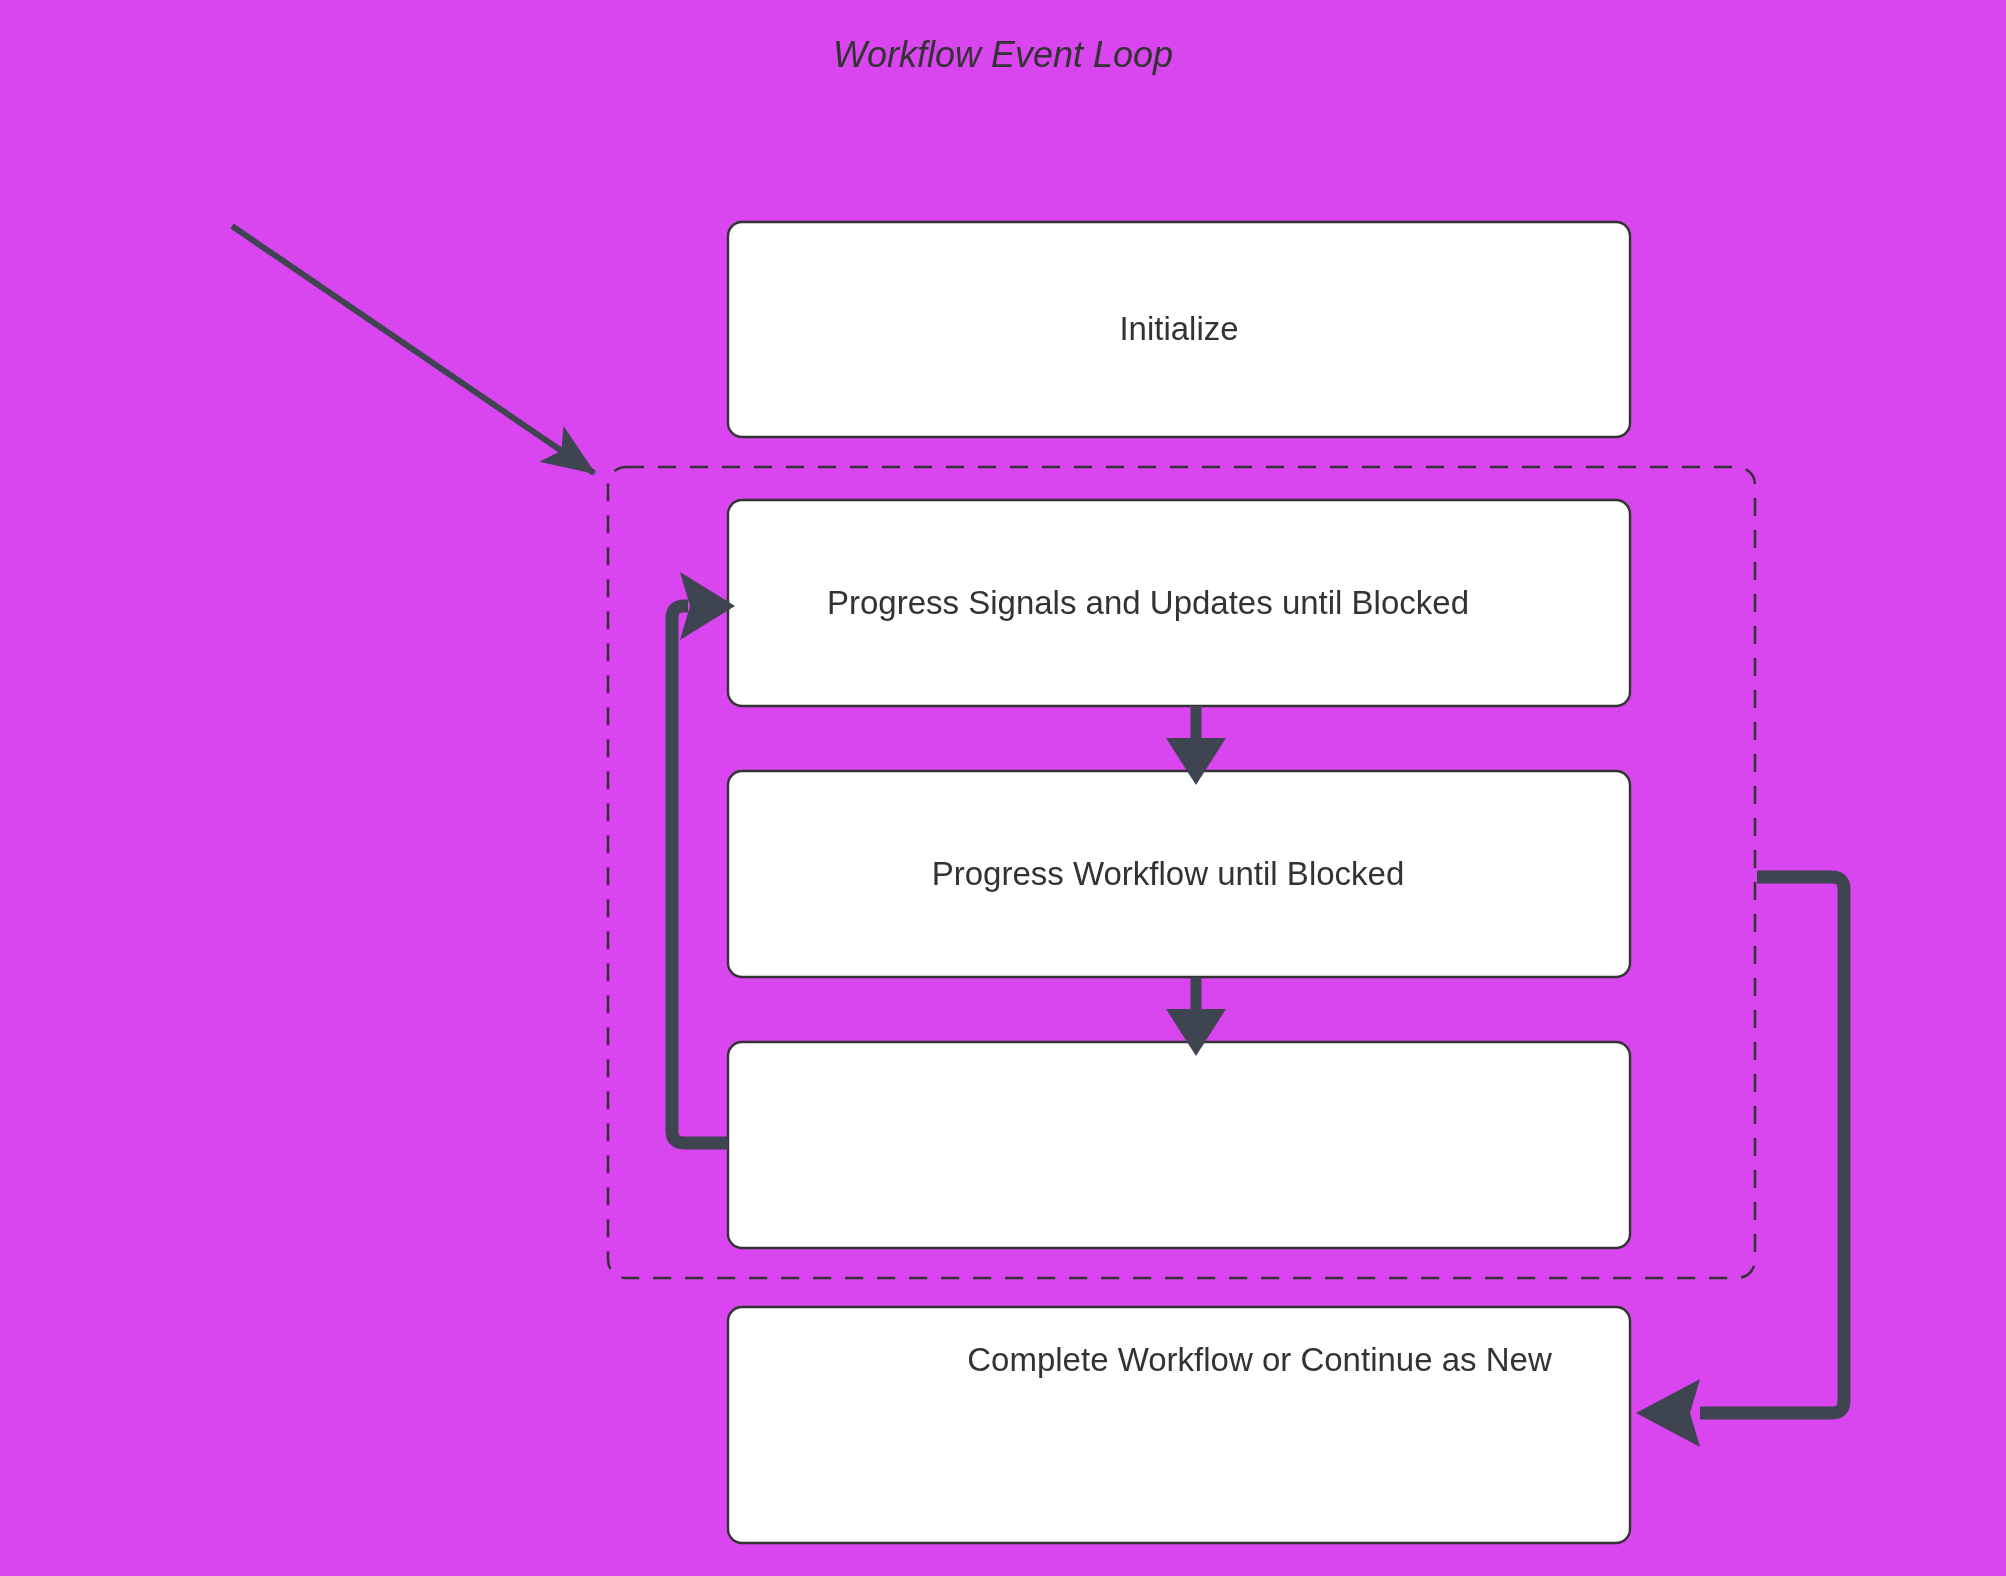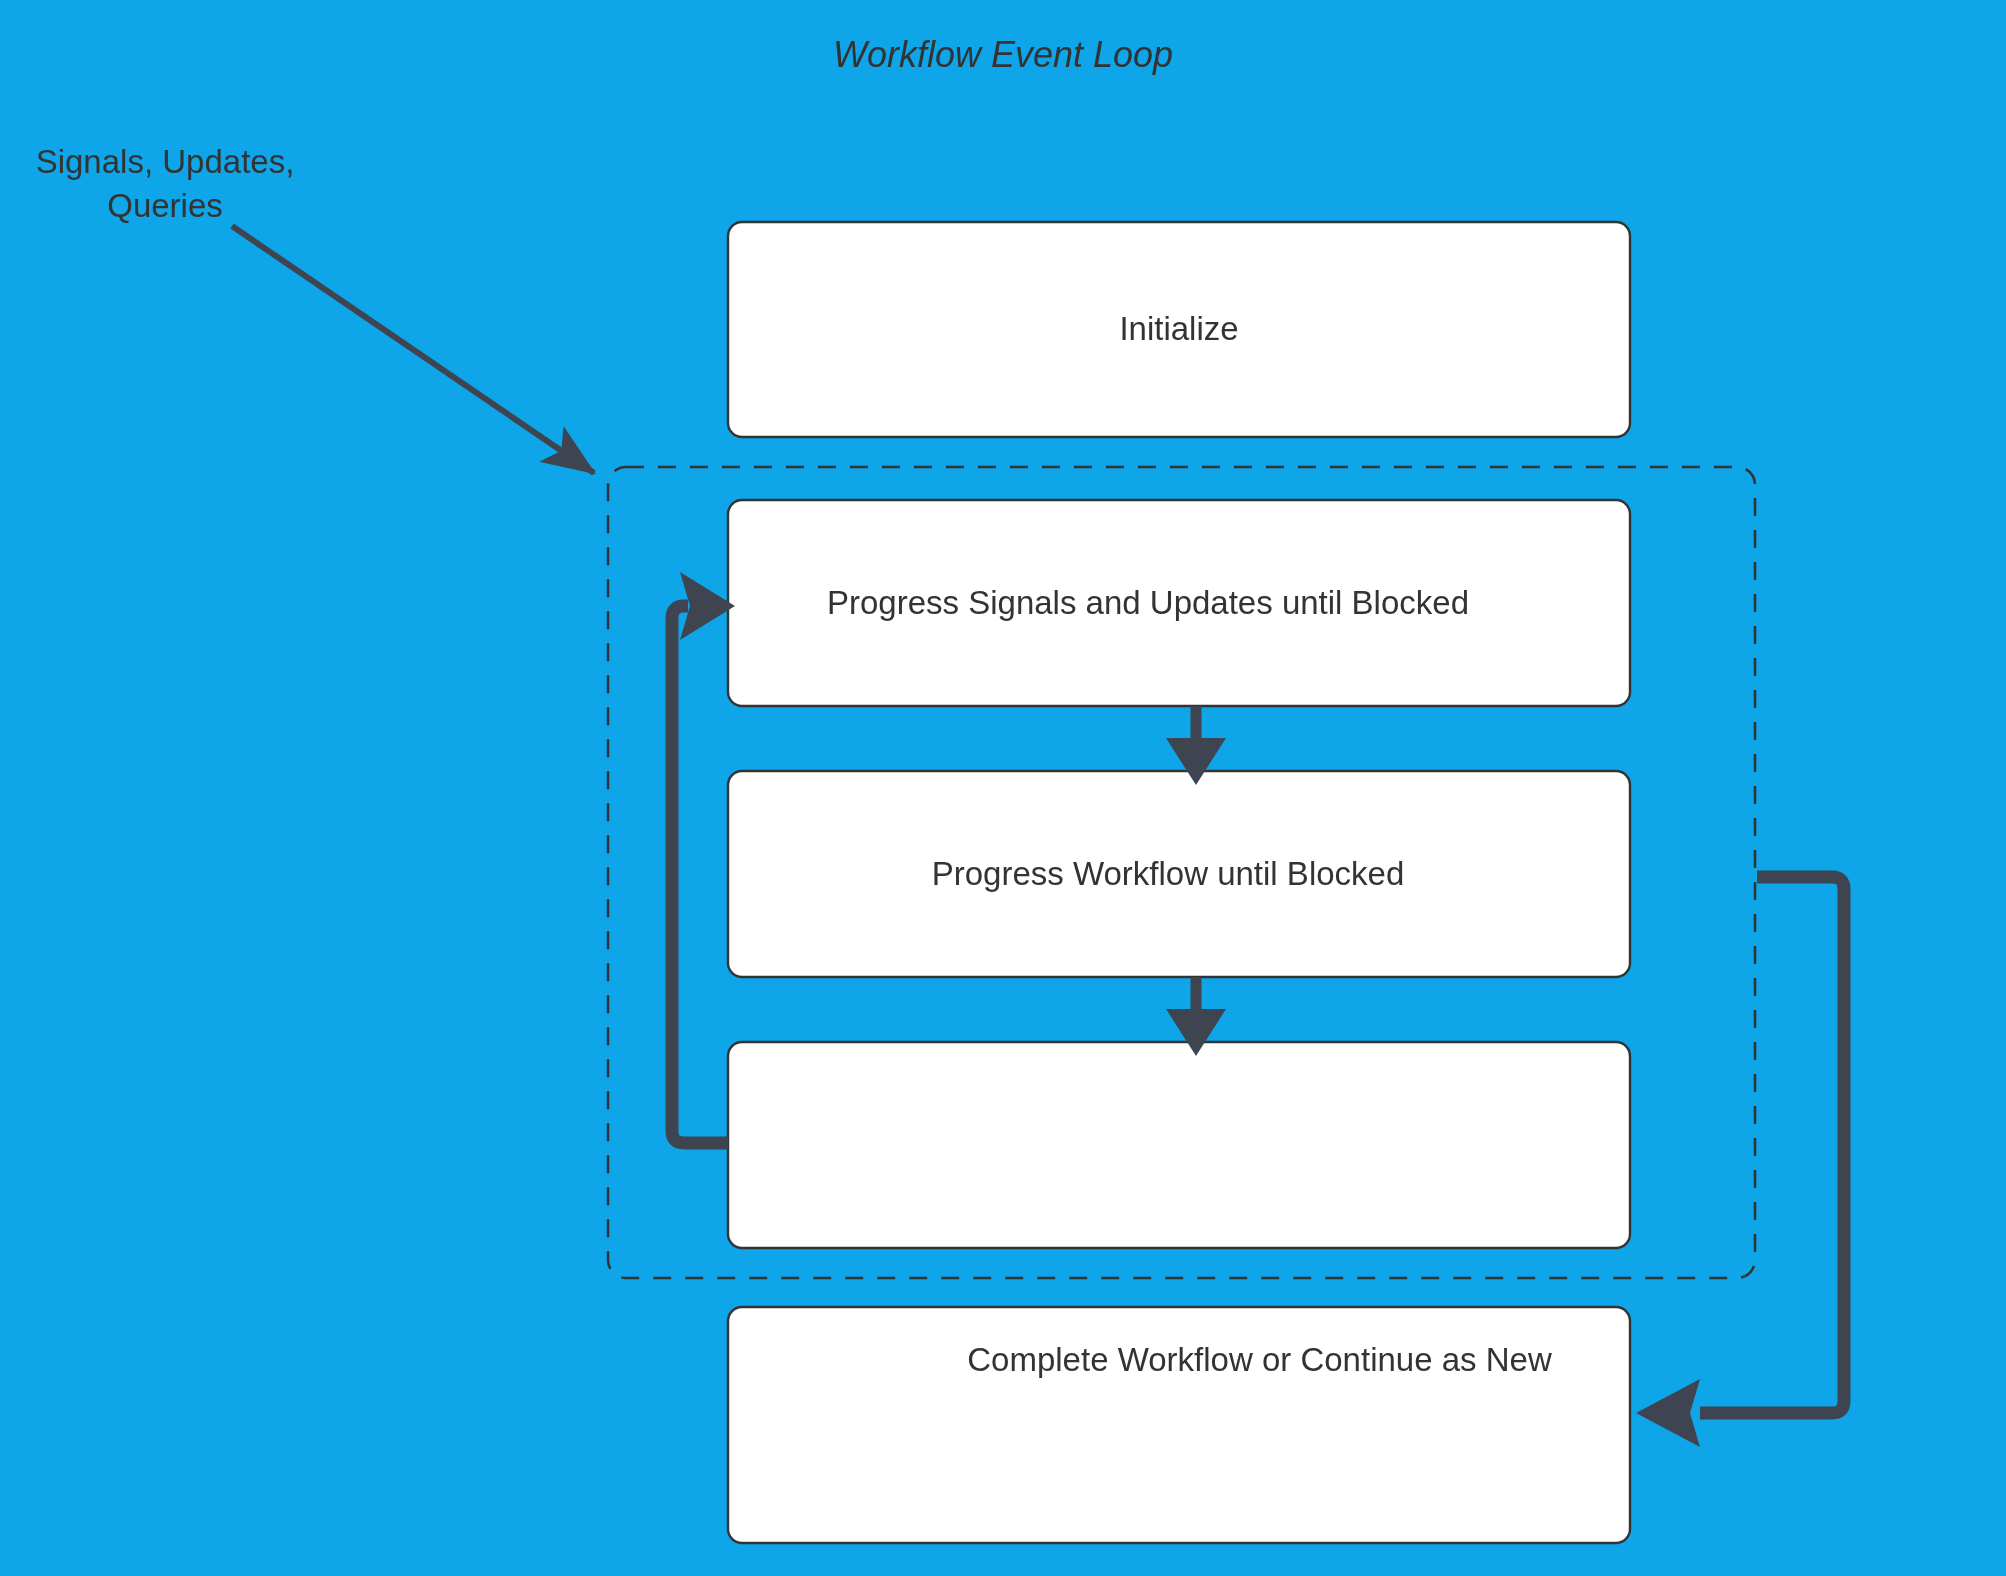--- a/index.html
+++ b/index.html
@@ -4,21 +4,21 @@
 <style>
   html, body {
     margin: 0;
     padding: 0;
     background: #ffffff;
   }
   #canvas {
     position: relative;
     width: 2006px;
     height: 1576px;
-    background: #0ea5e9;
+    background: #d946ef;
     overflow: hidden;
     font-family: "Liberation Sans", "DejaVu Sans", sans-serif;
   }
   #diagram-svg {
     position: absolute;
     left: 0;
     top: 0;
     width: 2006px;
     height: 1576px;
   }
@@ -55,24 +55,20 @@
     color: #333333;
   }
 </style>
 </head>
 <body>
 
 <div id="canvas">
 
   <div id="diagram-title">Workflow Event Loop</div>
 
-  <div id="edge-label-signals">
-    <div>Signals, Updates,</div>
-    <div>Queries</div>
-  </div>
 
   <svg id="diagram-svg" viewBox="0 0 2006 1576">
     <defs>
       <marker id="thin-arrowhead" markerWidth="10" markerHeight="10" refX="8.6" refY="4" orient="auto" markerUnits="strokeWidth">
         <path d="M 0 0.4 L 9 4 L 0 7.6 L 2 4 Z" fill="#3f4550"></path>
       </marker>
     </defs>
 
     <rect x="608" y="467" width="1147" height="811" rx="18" ry="18" fill="none" stroke="#333333" stroke-width="2.5" stroke-dasharray="18 14"></rect>
 

